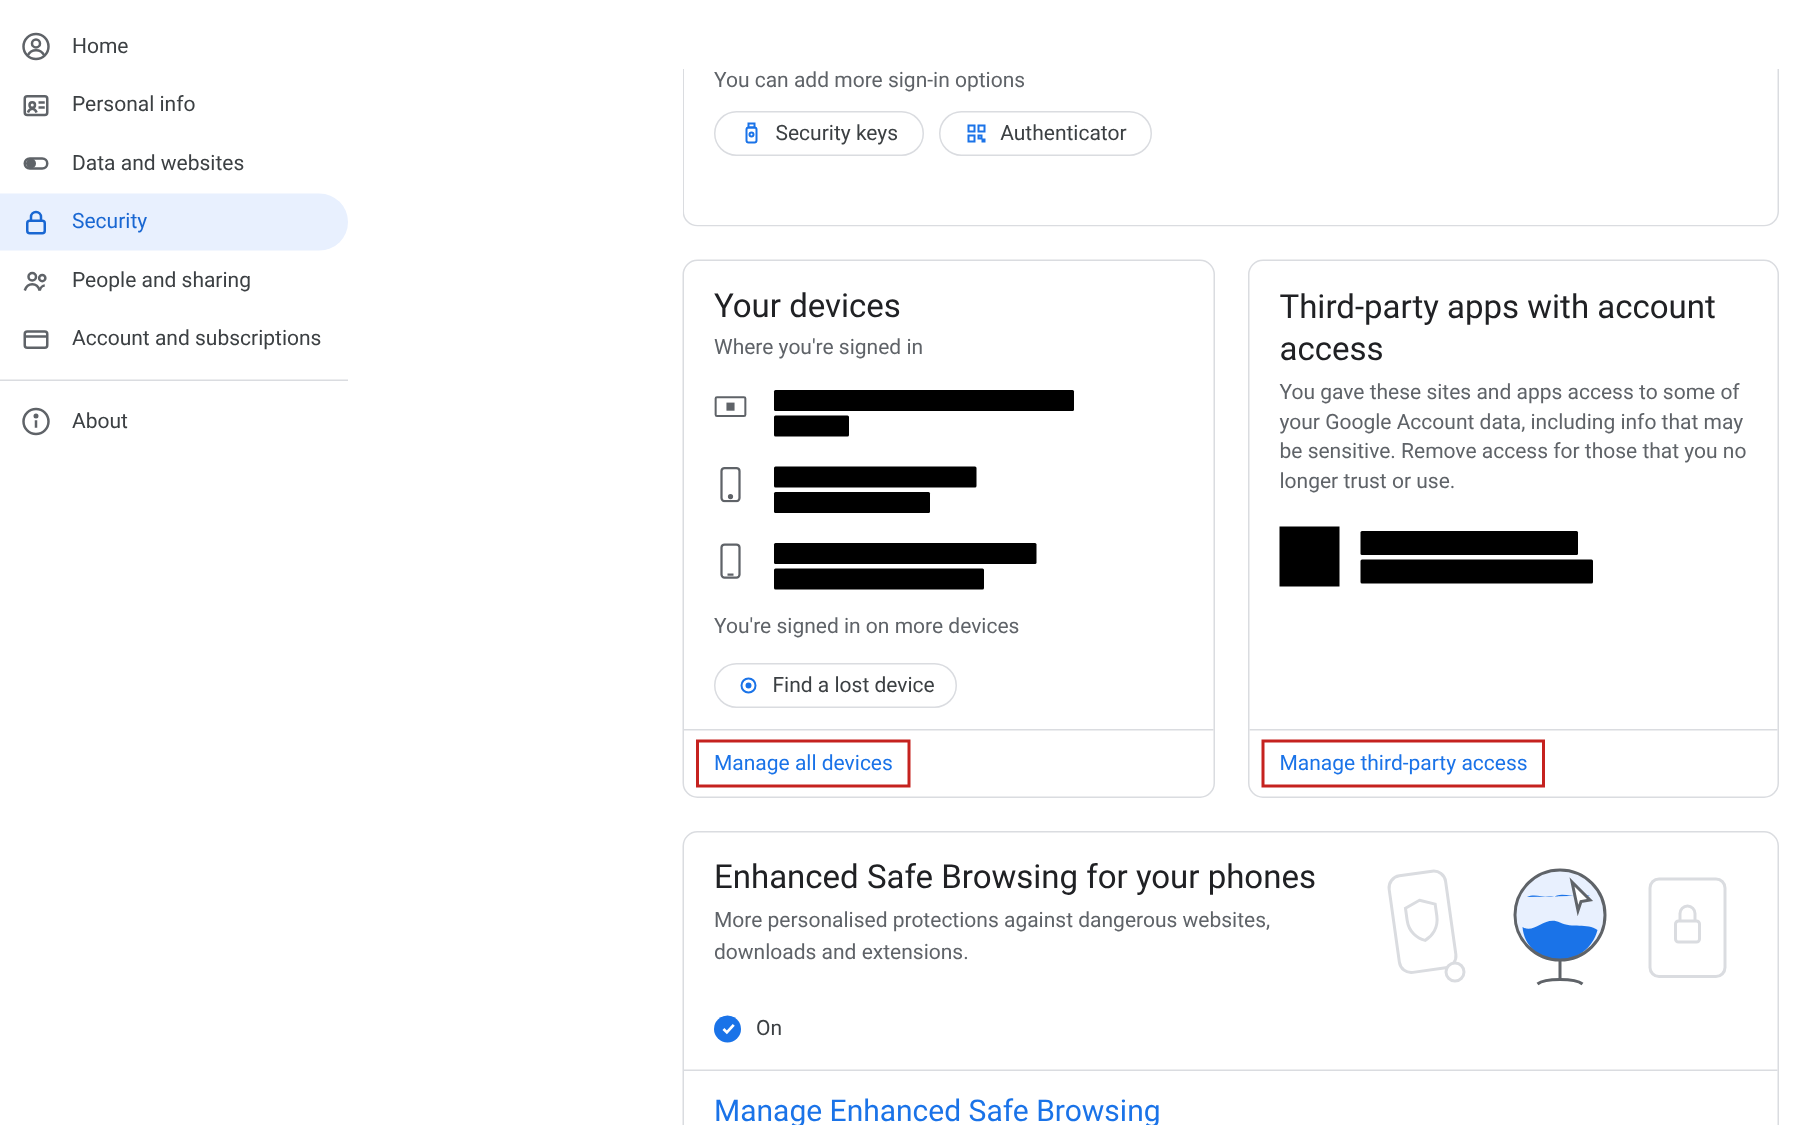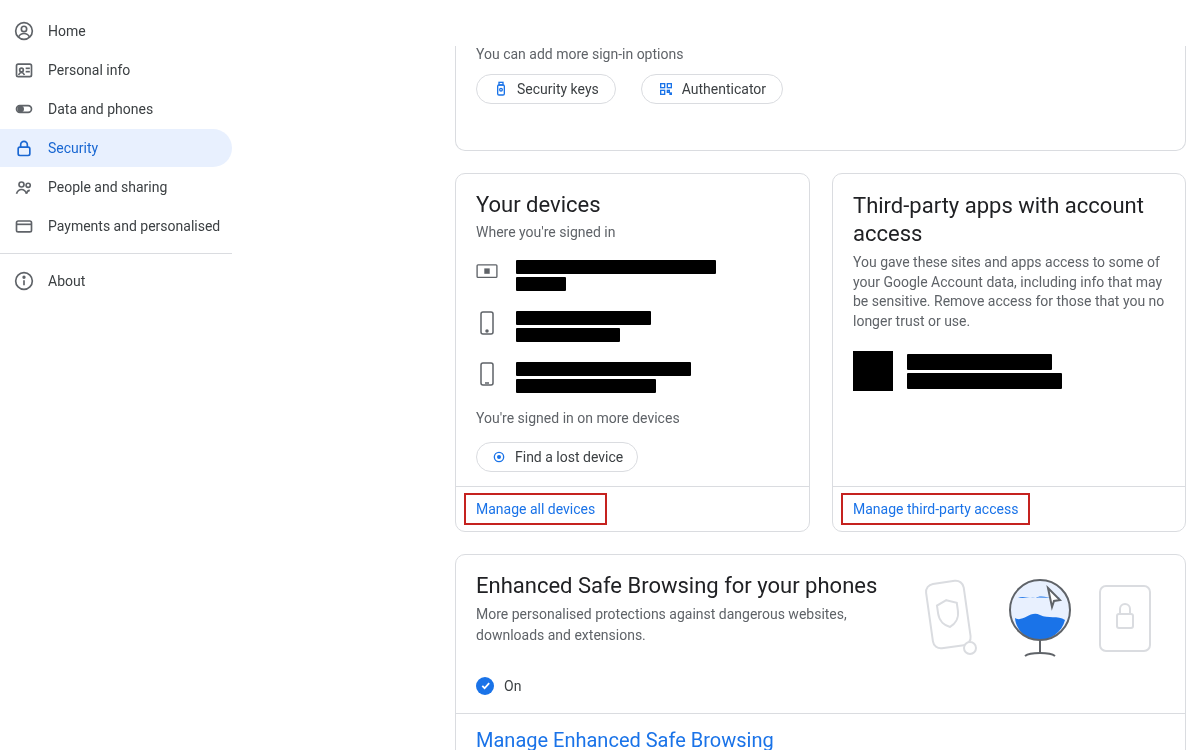--- a/index.html
+++ b/index.html
@@ -41,21 +41,21 @@
     flex: 1;
     padding-right: 14px;
     padding-left: 0;
     margin-top: 32px;
   }
   .intro {
     font-size: 14px;
     color: #5f6368;
     margin: 14px 0 12px 20px;
   }
-  .chip-row { display:flex; gap:25px; margin-left:20px; margin-bottom:28px; flex-wrap:wrap;}
+  .chip-row { display:flex; gap:10px; margin-left:20px; margin-bottom:28px; flex-wrap:wrap;}
   .chip {
     display:flex; align-items:center; gap:8px;
     border:1px solid #dadce0; border-radius:18px;
     padding: 6px 16px;
     font-size:14px; color:#3c4043; cursor:pointer;
     background:#fff;
   }
   .chip .cicon { color:#1a73e8; display:flex;}
   .signin-wrap {
     border:1px solid #dadce0; border-radius:10px;
@@ -137,21 +137,21 @@
       </span>
       <span>Personal info</span>
     </div>
     <div class="nav-item">
       <span class="icon">
         <svg width="20" height="20" viewBox="0 0 24 24" fill="none" stroke="currentColor" stroke-width="2">
             <rect x="3" y="8" width="18" height="8" rx="4"></rect>
             <circle cx="8" cy="12" r="3" fill="currentColor"></circle>
           </svg>
       </span>
-      <span>Data and phones</span>
+      <span>Data and websites</span>
     </div>
     <div class="nav-item active" style="width:232px;">
       <span class="icon">
         <svg width="20" height="20" viewBox="0 0 24 24" fill="none" stroke="currentColor" stroke-width="2">
             <rect x="5" y="11" width="14" height="10" rx="2"></rect>
             <path d="M8 11V8a4 4 0 0 1 8 0v3"></path>
           </svg>
       </span>
       <span>Security</span>
     </div>
@@ -166,21 +166,21 @@
       </span>
       <span>People and sharing</span>
     </div>
     <div class="nav-item">
       <span class="icon">
         <svg width="20" height="20" viewBox="0 0 24 24" fill="none" stroke="currentColor" stroke-width="2">
             <rect x="3" y="6" width="18" height="13" rx="2"></rect>
             <line x1="3" y1="10" x2="21" y2="10"></line>
           </svg>
       </span>
-      <span>Payments and personalised</span>
+      <span>Account and subscriptions</span>
     </div>
 
     <div class="nav-sep"></div>
 
     <div class="nav-item">
       <span class="icon">
         <svg width="20" height="20" viewBox="0 0 24 24" fill="none" stroke="currentColor" stroke-width="2">
             <circle cx="12" cy="12" r="10"></circle>
             <line x1="12" y1="11" x2="12" y2="17"></line>
             <circle cx="12" cy="7.5" r="1" fill="currentColor"></circle>

